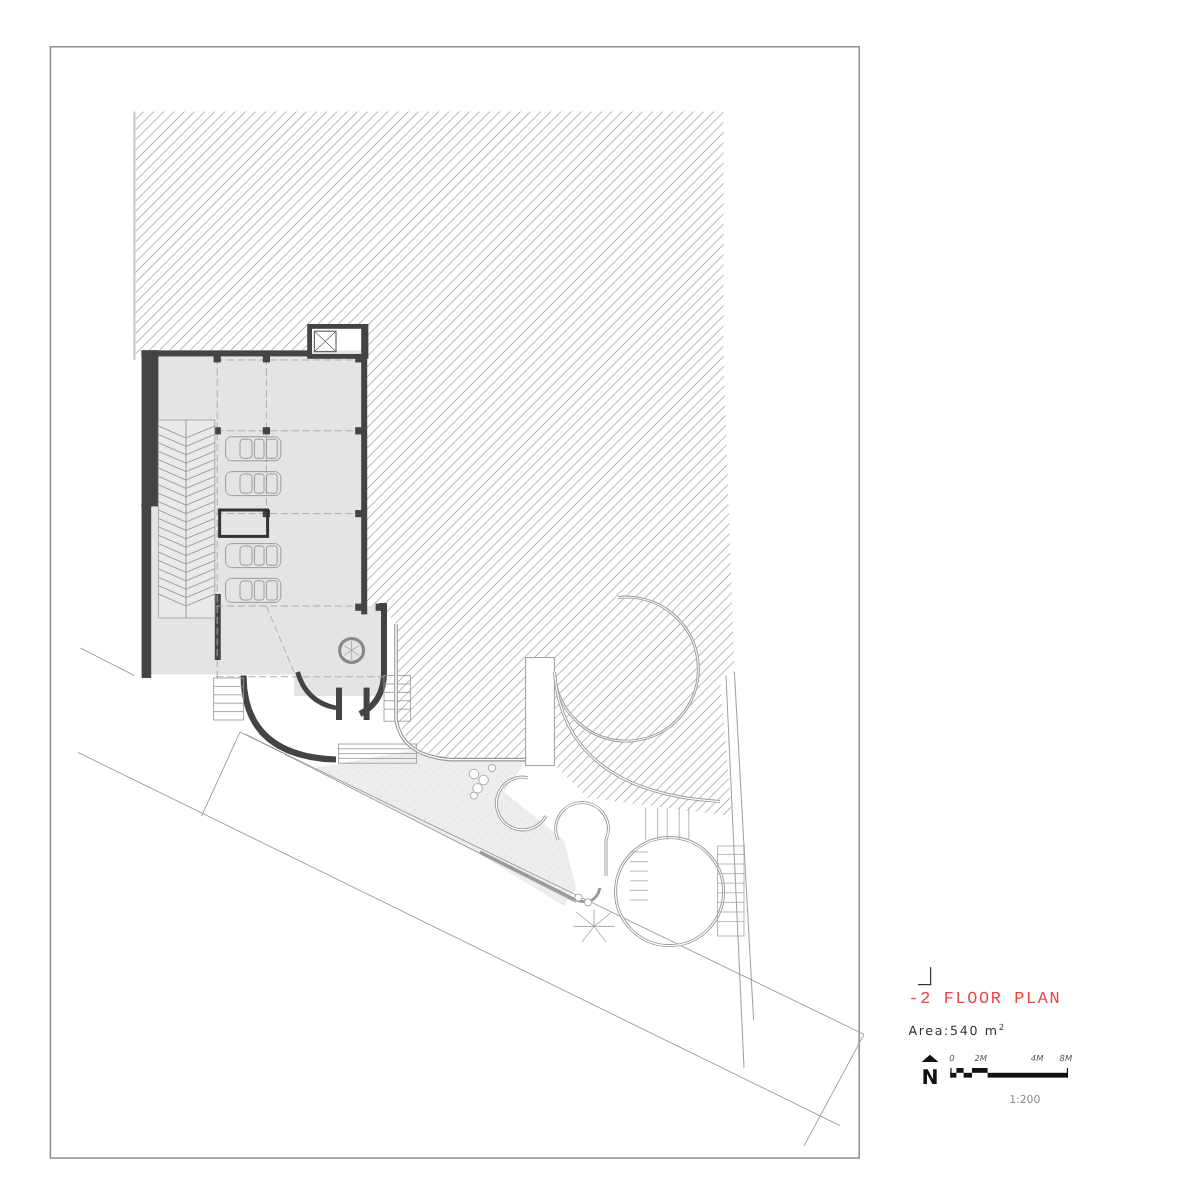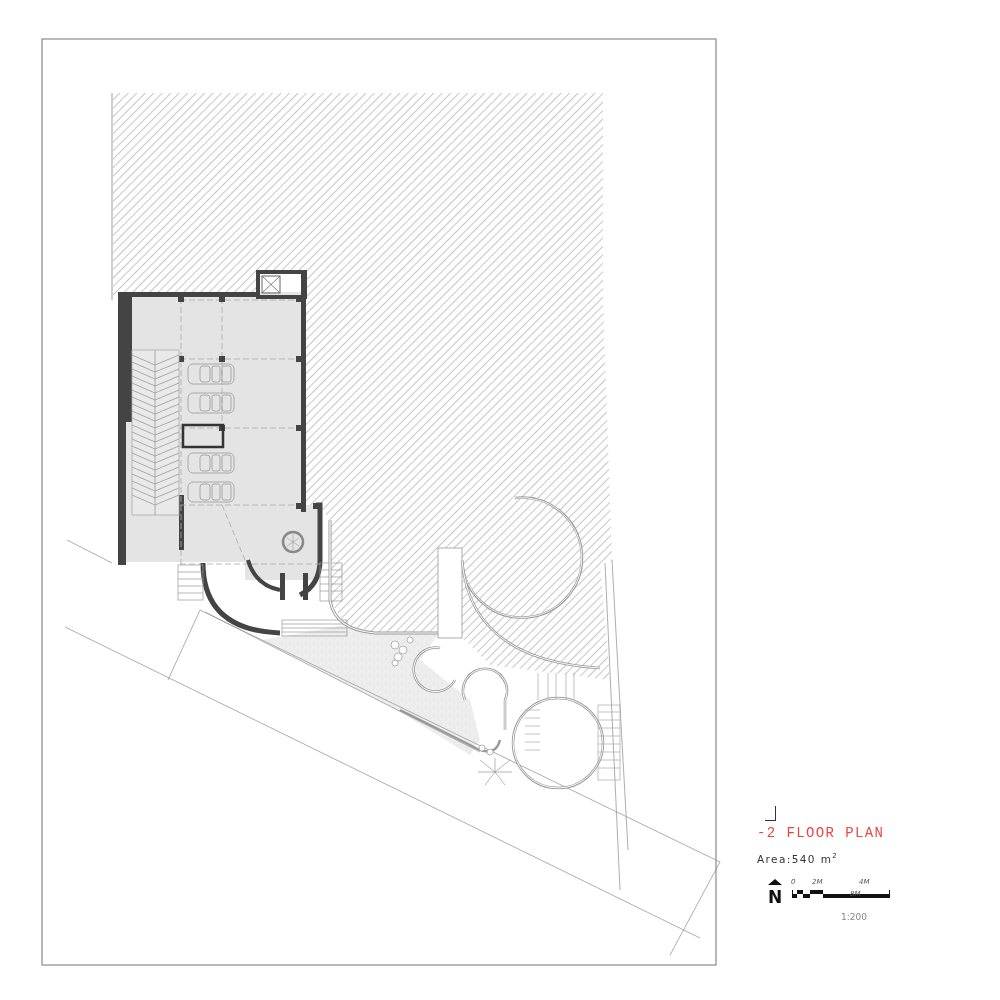--- a/index.html
+++ b/index.html
@@ -201,14 +201,14 @@
     <rect x="38" y="18" width="7" height="4"></rect>
     <rect x="45" y="14" width="13" height="4"></rect>
     <rect x="58" y="18" width="67" height="4"></rect>
     <rect x="27" y="14" width="1" height="8"></rect>
     <rect x="124" y="14" width="1" height="8"></rect>
   </g>
 </svg>
 <span class="scale-label" style="left:791px;">0</span>
 <span class="scale-label" style="left:812px;">2M</span>
 <span class="scale-label" style="left:836px;margin-left:23px;">4M</span>
-<span class="scale-label" style="left:850px;margin-top:12px;">8M</span>
+<span class="scale-label" style="left:883px;">8M</span>
 <div class="scale-ratio">1:200</div>
 
 </body></html>

